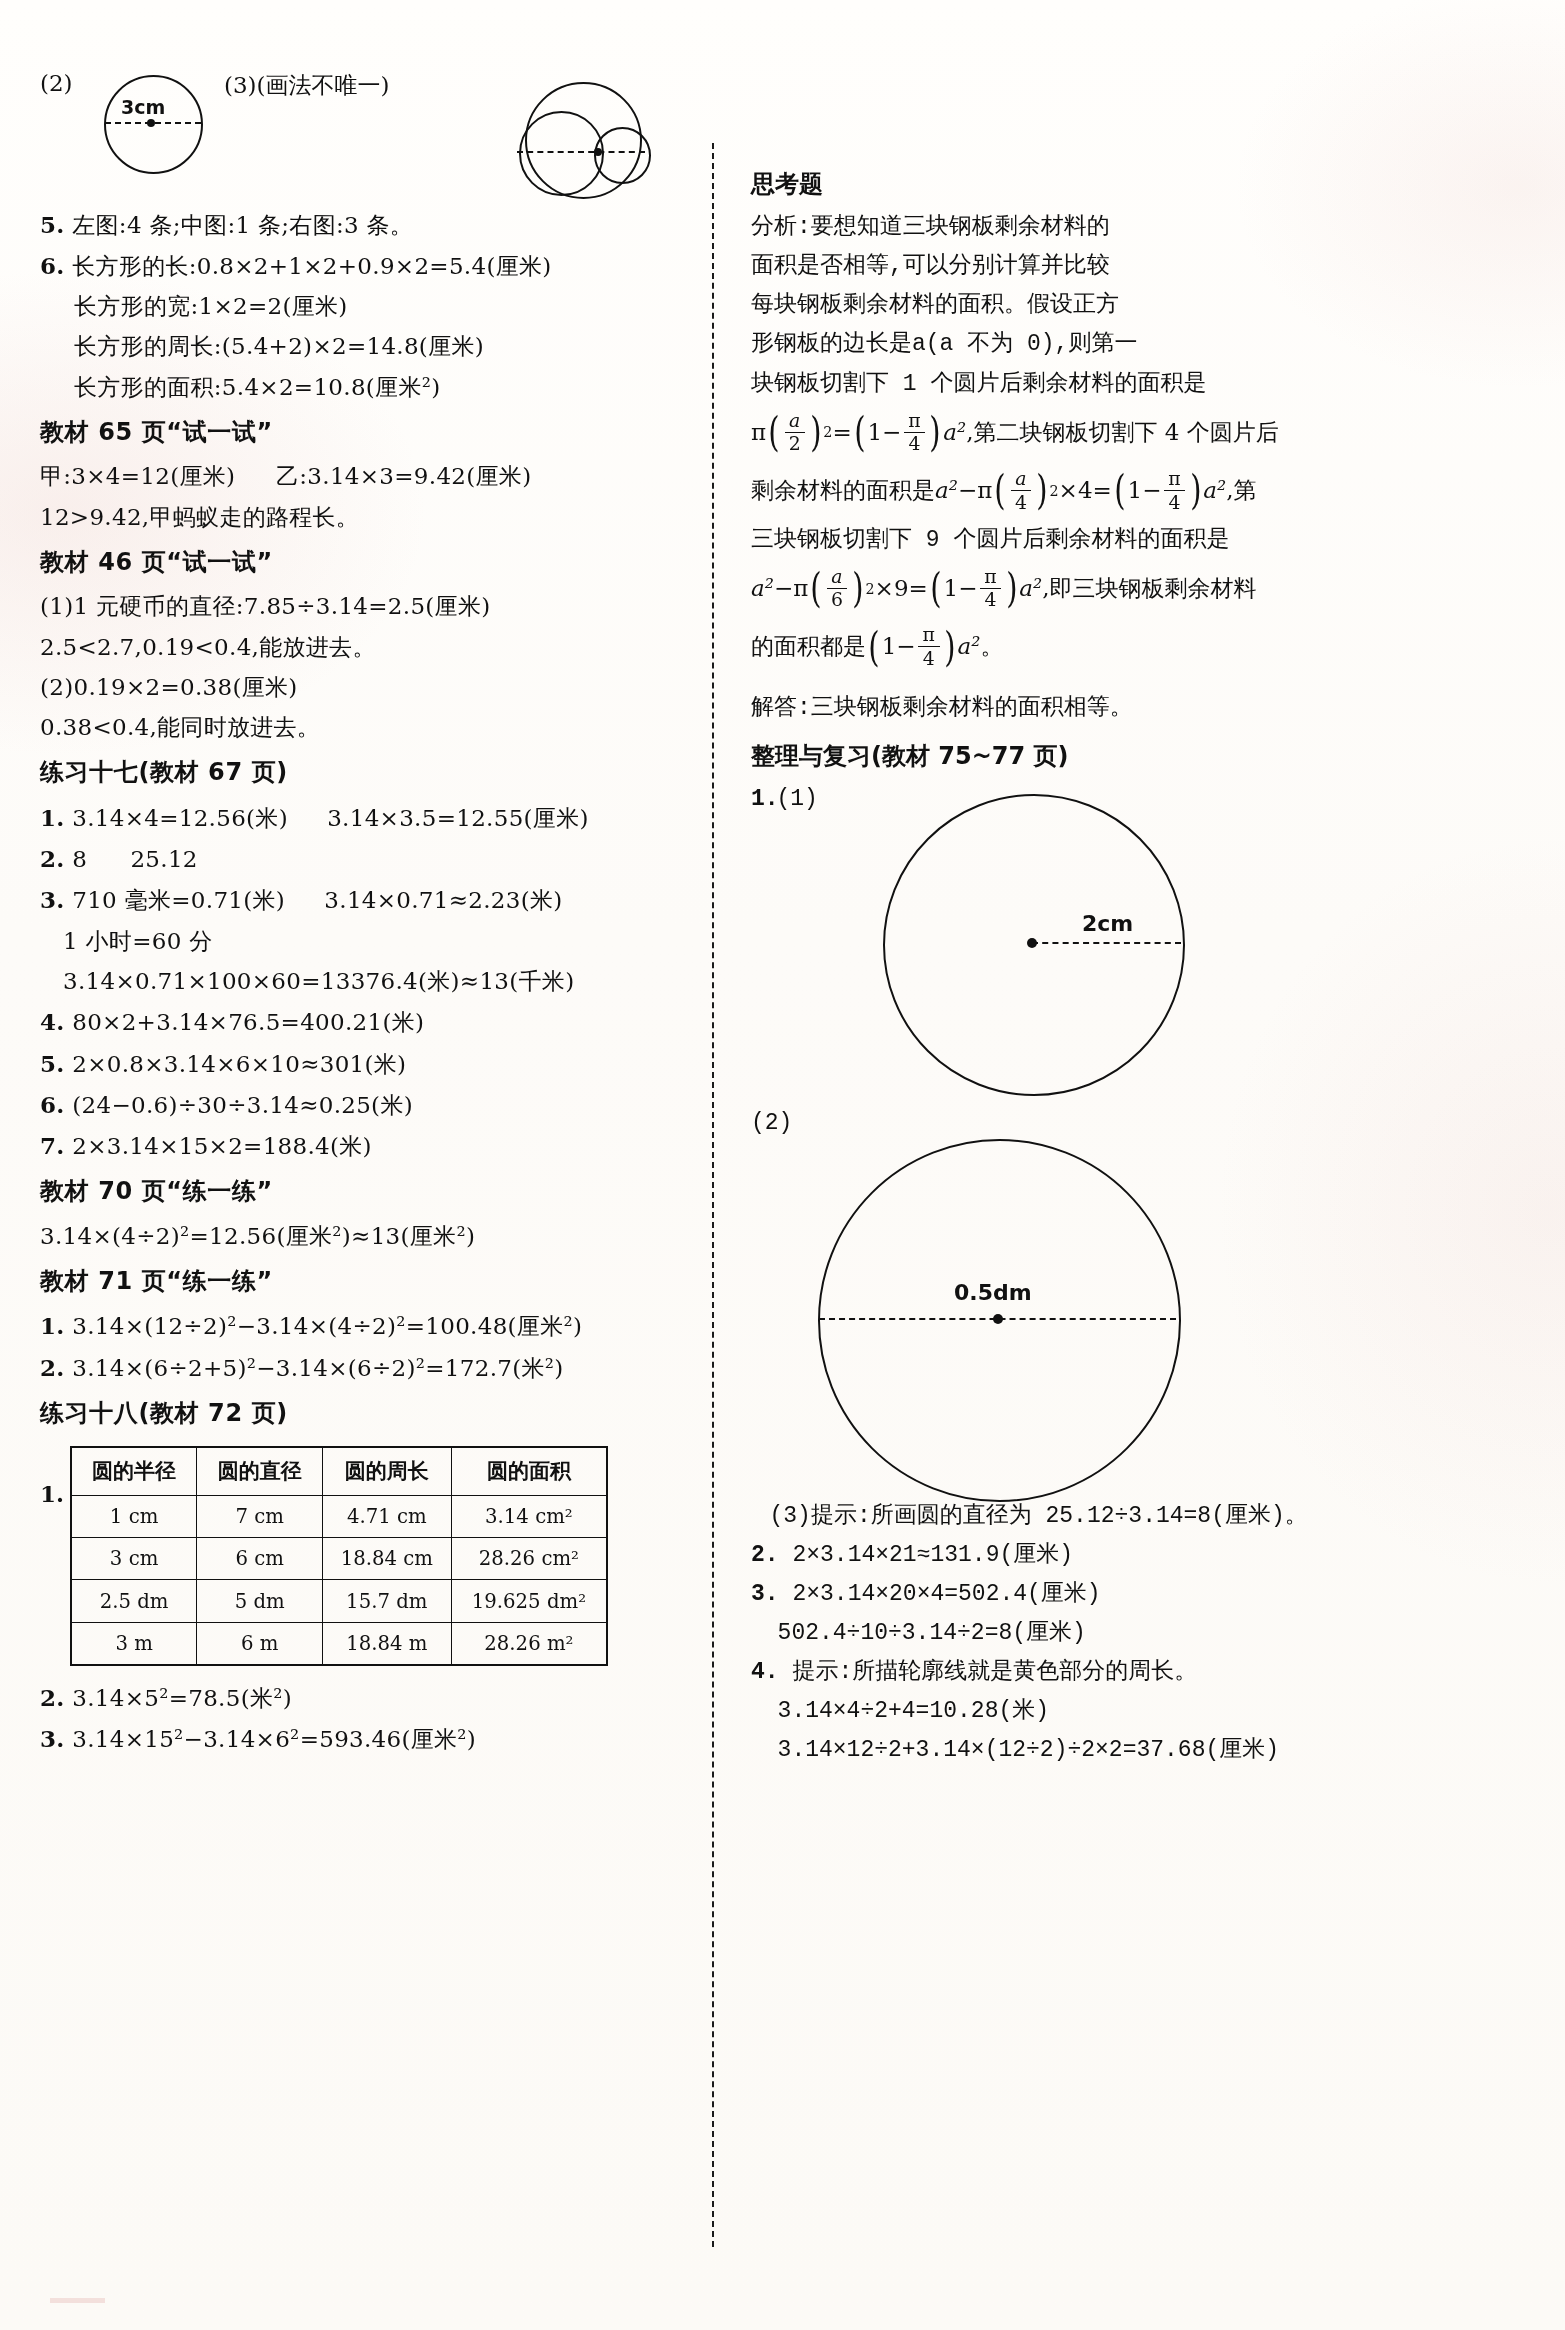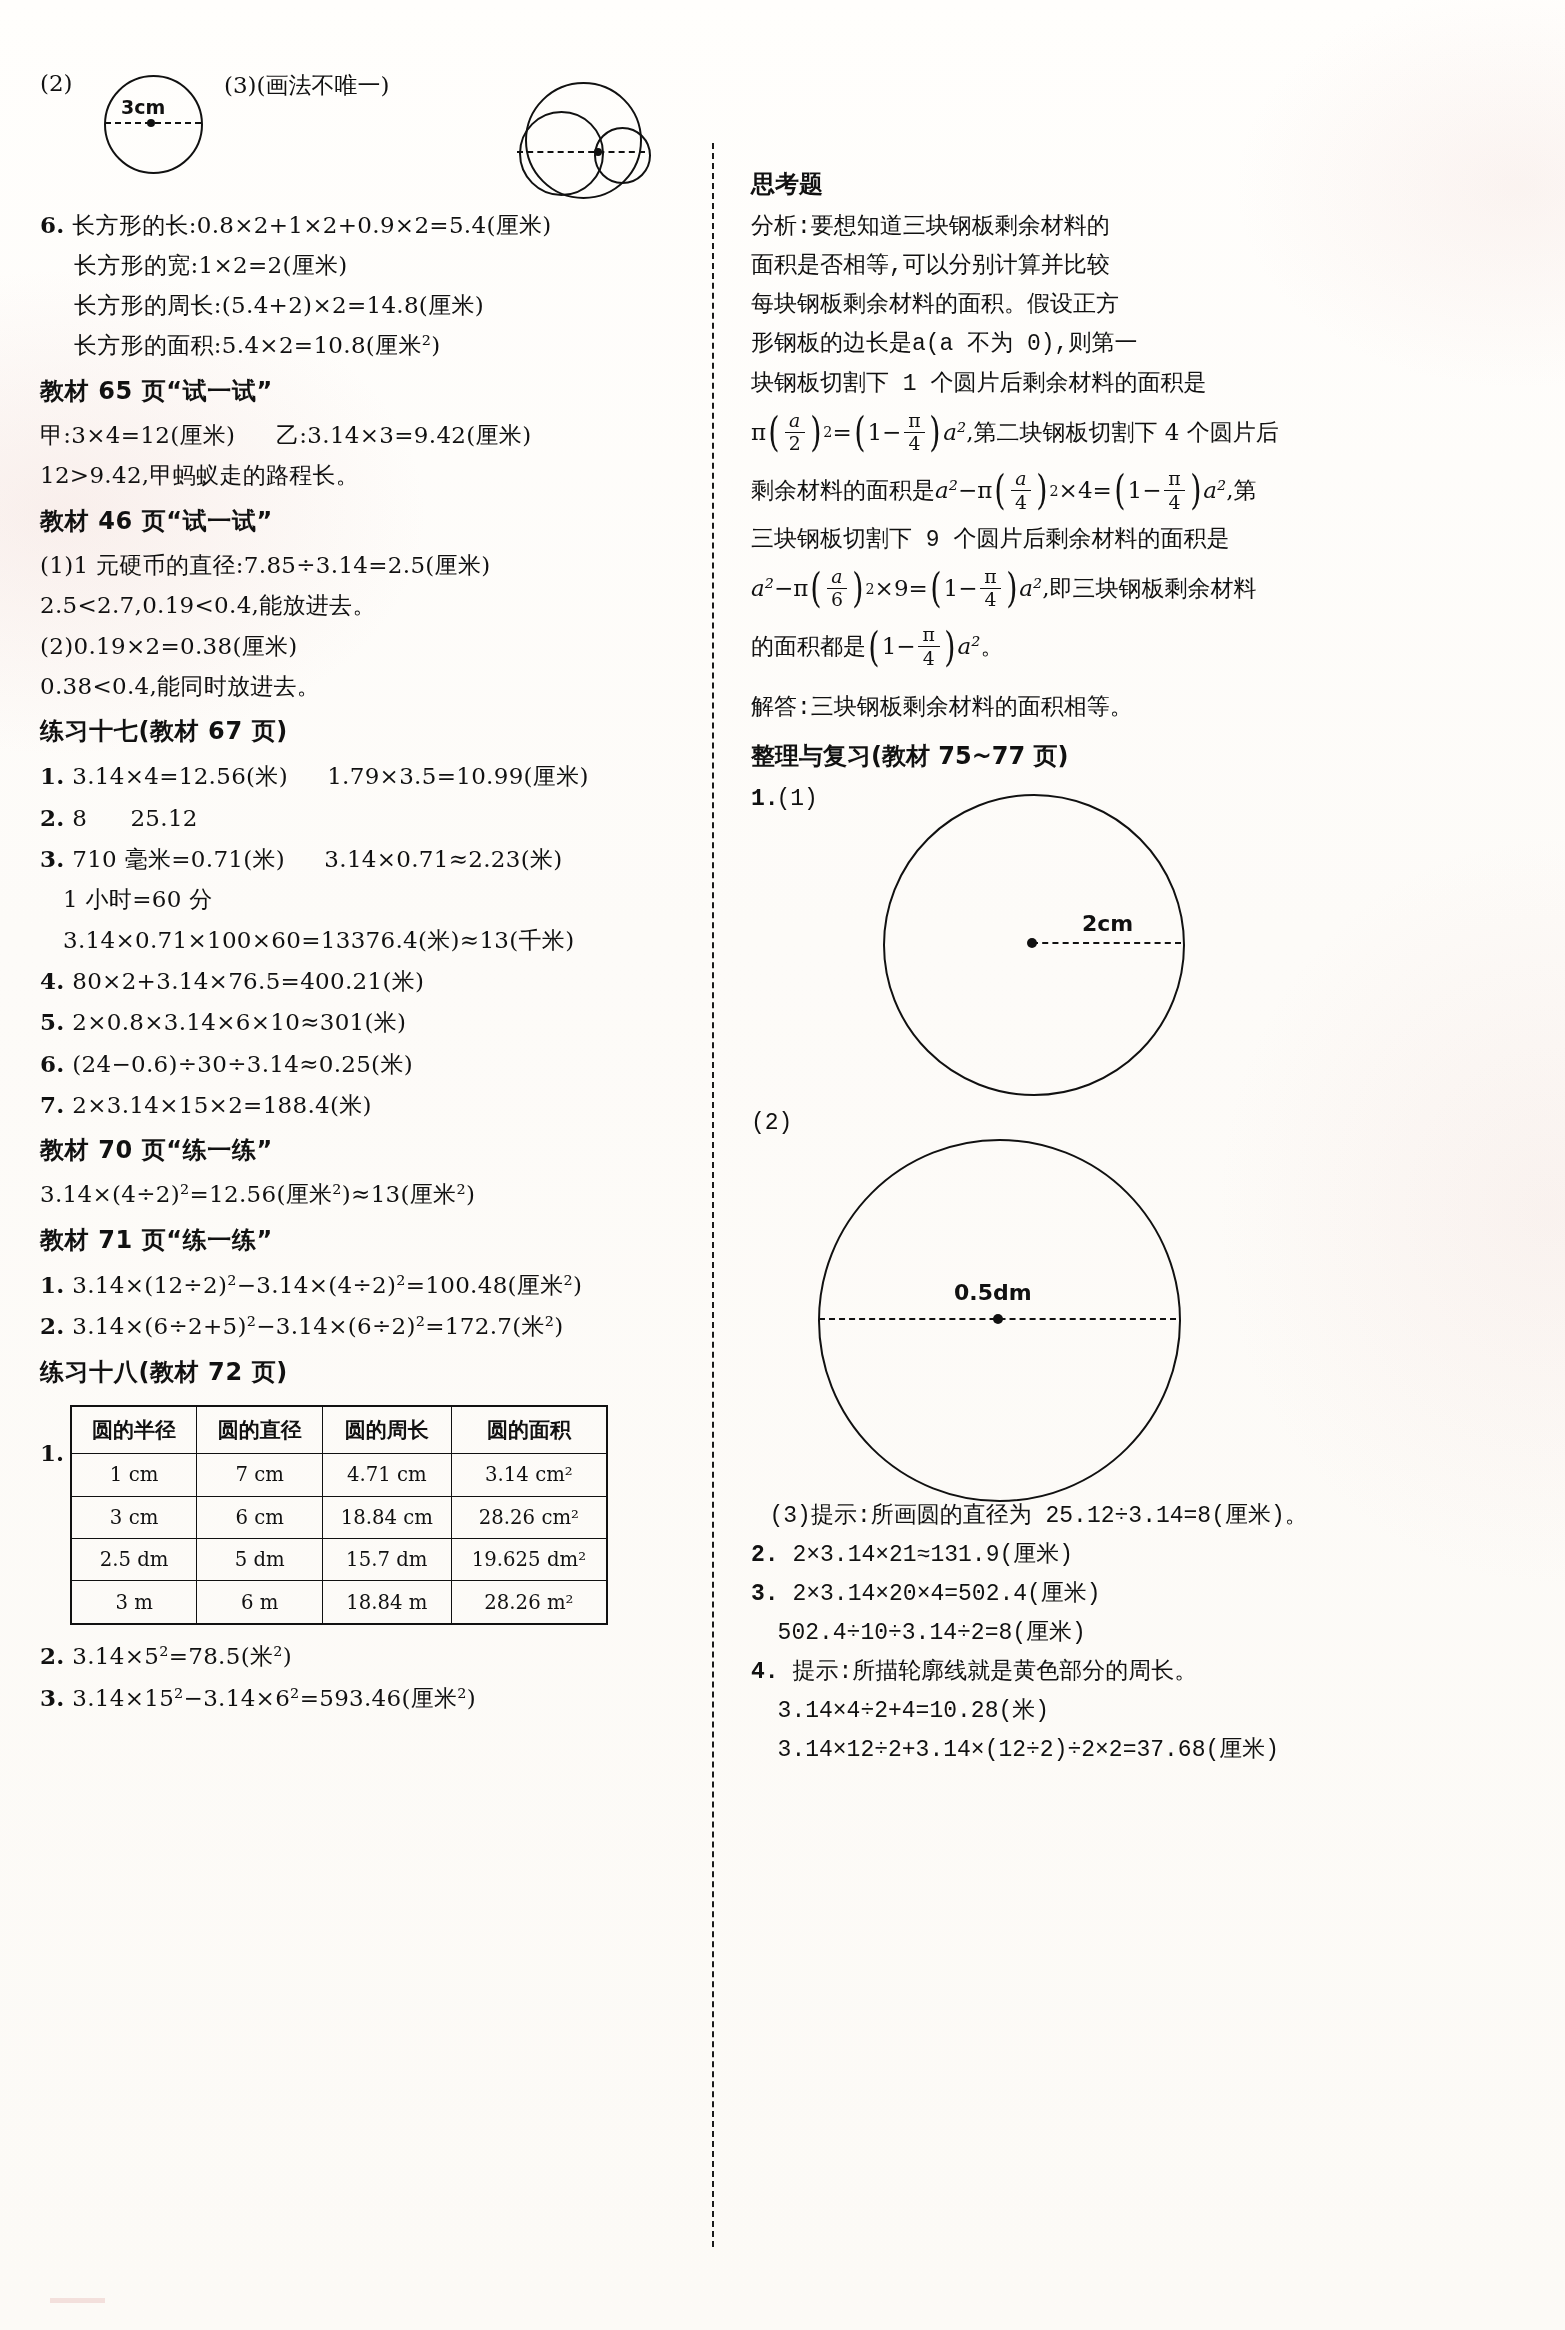--- a/index.html
+++ b/index.html
@@ -129,20 +129,24 @@
       <span class="lbl" style="left:184px;top:2.3px;">(3)(画法不唯一)</span>
       <div class="circ" style="left:485px;top:14px;width:113px;height:113px;"></div>
       <div class="circ" style="left:479px;top:43px;width:81px;height:81px;"></div>
       <div class="circ" style="left:554px;top:59px;width:53px;height:53px;"></div>
       <div class="dash-h" style="left:477px;top:83px;width:128px;"></div>
       <div class="dot" style="left:554px;top:80px;"></div>
     </div>
 
     <div style="height:26.6px;"></div>
 
+    <p class="line">
+      <span class="num">5.</span>
+      <span>左图:4 条;中图:1 条;右图:3 条。</span>
+    </p>
 
     <p class="line">
       <span class="num">6.</span>
       <span>长方形的长:0.8×2+1×2+0.9×2=5.4(厘米)</span>
     </p>
     <p class="line l-ind">长方形的宽:1×2=2(厘米)</p>
     <p class="line l-ind">长方形的周长:(5.4+2)×2=14.8(厘米)</p>
     <p class="line l-ind">长方形的面积:5.4×2=10.8(厘米²)</p>
 
     <p class="hd">教材 65 页“试一试”</p>
@@ -158,21 +162,21 @@
     <p class="line">2.5&lt;2.7,0.19&lt;0.4,能放进去。</p>
     <p class="line">(2)0.19×2=0.38(厘米)</p>
     <p class="line">0.38&lt;0.4,能同时放进去。</p>
 
     <p class="hd">练习十七(教材 67 页)</p>
 
     <p class="line">
       <span class="num">1.</span>
       <span>3.14×4=12.56(米)</span>
       <span style="display:inline-block;width:24px;"></span>
-      <span>1.79×3.5=10.99(厘米)</span>
+      <span>3.14×3.5=12.55(厘米)</span>
     </p>
     <p class="line">
       <span class="num">2.</span>
       <span>8</span>
       <span style="display:inline-block;width:28px;"></span>
       <span>25.12</span>
     </p>
     <p class="line">
       <span class="num">3.</span>
       <span>710 毫米=0.71(米)</span>

